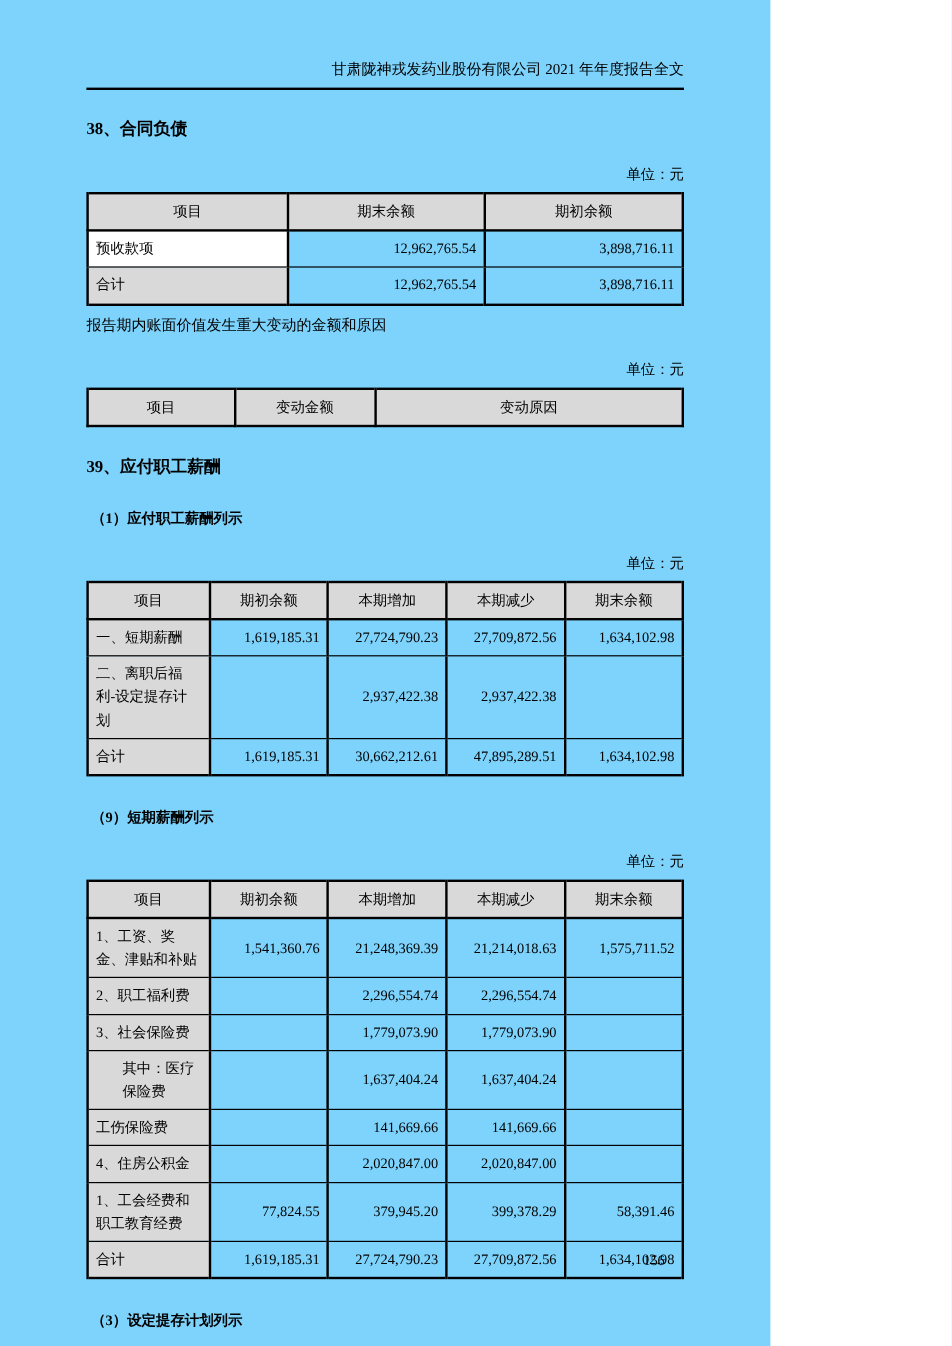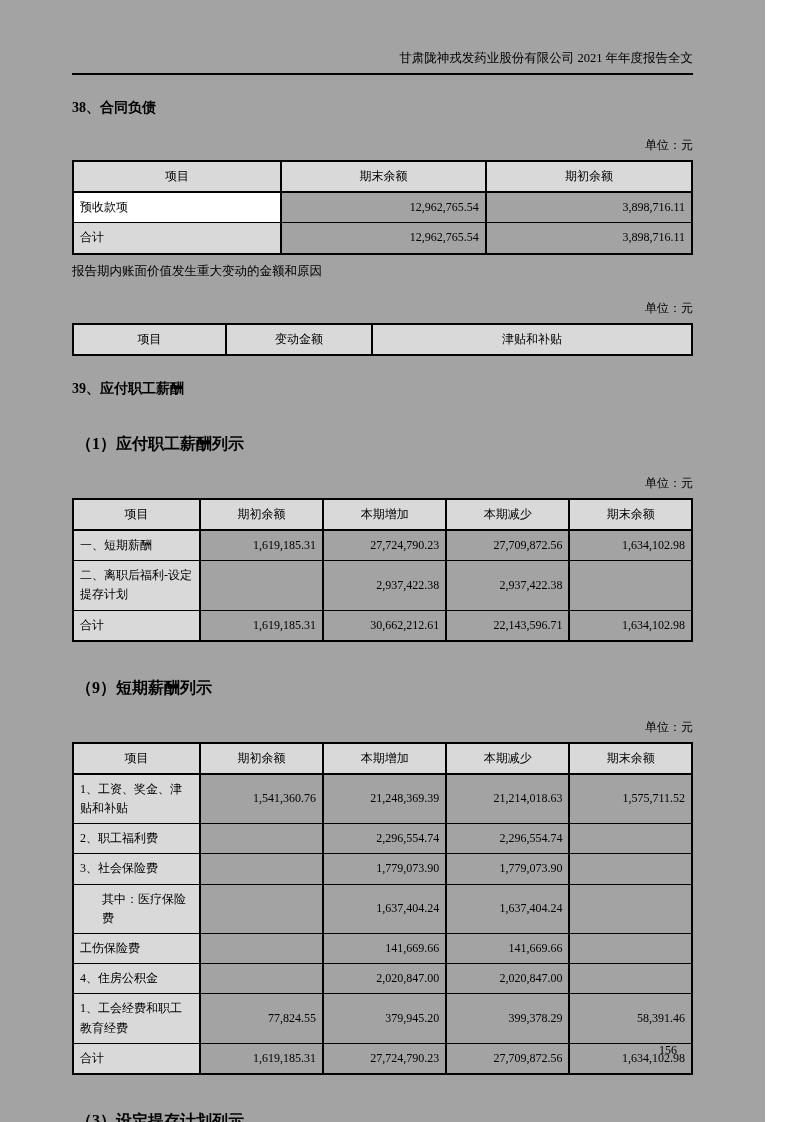--- a/index.html
+++ b/index.html
@@ -1,37 +1,37 @@
 <!DOCTYPE html>
 <html><head>
 <meta charset="utf-8">
 <style>
   * { margin: 0; padding: 0; box-sizing: border-box; }
   html, body { background: #ffffff; }
   body { font-family: "Liberation Serif", "DejaVu Serif", serif; color: #000; }
   .page {
     position: relative;
-    width: 765px; height: 1122px;
-    background: #a3a3a3;
+    width: 642px; height: 1122px;
+    background: #7dd3fc;
     padding: 50px 72px 0 72px;
     overflow: hidden;
   }
   .doc-header {
     text-align: right;
     font-size: 12.5px;
     padding-bottom: 6px;
     border-bottom: 2px solid #000;
   }
   .h1 {
     font-size: 14px; font-weight: bold;
     margin-top: 24px;
   }
   .h2 {
-    font-size: 16px; font-weight: bold;
-    margin-top: 36px; padding-left: 4px;
+    font-size: 12px; font-weight: bold;
+    margin-top: 26px; padding-left: 4px;
   }
   .unit {
     text-align: right; font-size: 12px;
     margin-top: 20px; margin-bottom: 6px;
   }
   .note {
     font-size: 12.5px; margin-top: 8px;
   }
   table {
     width: 100%;
@@ -111,21 +111,21 @@
   <table class="mt-table">
       <colgroup>
         <col style="width: 24.7%;">
         <col style="width: 23.6%;">
         <col style="width: 51.7%;">
       </colgroup>
       <thead>
         <tr>
           <th>项目</th>
           <th>变动金额</th>
-          <th>津贴和补贴</th>
+          <th>变动原因</th>
         </tr>
       </thead>
       <tbody></tbody>
     </table>
 
   <div class="h1">39、应付职工薪酬</div>
 
   <div class="h2">（1）应付职工薪酬列示</div>
 
   <div class="unit">单位：元</div>
@@ -159,21 +159,21 @@
           <td class="label-cell shaded">二、离职后福利-设定提存计划</td>
           <td class="num-cell"></td>
           <td class="num-cell">2,937,422.38</td>
           <td class="num-cell">2,937,422.38</td>
           <td class="num-cell"></td>
         </tr>
         <tr>
           <td class="label-cell shaded">合计</td>
           <td class="num-cell">1,619,185.31</td>
           <td class="num-cell">30,662,212.61</td>
-          <td class="num-cell">22,143,596.71</td>
+          <td class="num-cell">47,895,289.51</td>
           <td class="num-cell">1,634,102.98</td>
         </tr>
       </tbody>
     </table>
 
   <div class="h2">（9）短期薪酬列示</div>
 
   <div class="unit">单位：元</div>
 
   <table class="mt-table">

